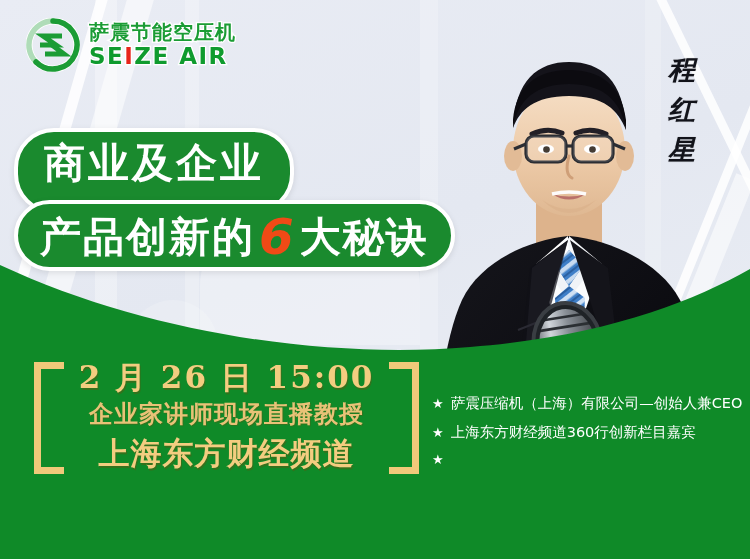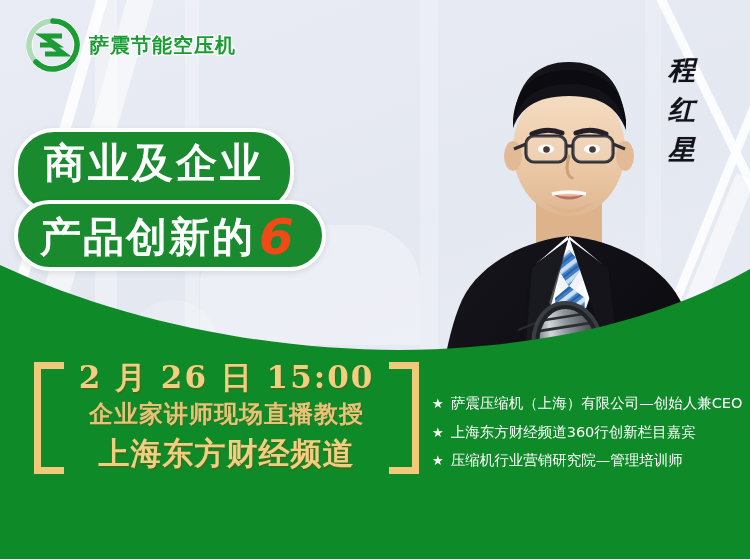--- a/index.html
+++ b/index.html
@@ -302,30 +302,32 @@
       <svg viewBox="0 0 54 54" width="54" height="54">
         <circle cx="27" cy="27" r="24" fill="none" stroke="#ffffff" stroke-width="7"></circle>
         <path d="M27 3 a24 24 0 1 1 -17 41" fill="none" stroke="#1b9c35" stroke-width="5.5" stroke-linecap="round"></path>
         <path d="M10 44 a24 24 0 0 1 17 -41" fill="none" stroke="#1b9c35" stroke-width="5.5" stroke-linecap="round" opacity="0.35"></path>
         <path d="M36 18 H17 l13 9 H14" fill="none" stroke="#1b9c35" stroke-width="5" stroke-linejoin="miter"></path>
         <path d="M19 36 h19 l-12 -9" fill="none" stroke="#1b9c35" stroke-width="5"></path>
       </svg>
     </div>
     <div class="logo-text">
       <div class="logo-cn">萨震节能空压机</div>
+      <div class="logo-en"><span>SE</span><span class="red">I</span><span>ZE AIR</span></div>
     </div>
   </div>
 
   <div class="pill" id="pill1">
     <span>商业及企业</span>
   </div>
 
   <div class="pill" id="pill2">
     <span>产品创新的</span>
     <span class="num">6</span>
+    <span>大秘诀</span>
   </div>
 
   <div class="name-vert">
     <span>程</span>
     <span>红</span>
     <span>星</span>
   </div>
 
   <div class="left-info">
     <div class="bracket l"></div>
@@ -341,17 +343,16 @@
     <div class="bullet">
       <span class="star">★</span>
       <span>萨震压缩机（上海）有限公司—创始人兼CEO</span>
     </div>
     <div class="bullet">
       <span class="star">★</span>
       <span>上海东方财经频道360行创新栏目嘉宾</span>
     </div>
     <div class="bullet">
       <span class="star">★</span>
-      <span>压缩机行业营销研究院—管理培训师</span>
     </div>
   </div>
 
 </div>
 
 </body></html>

